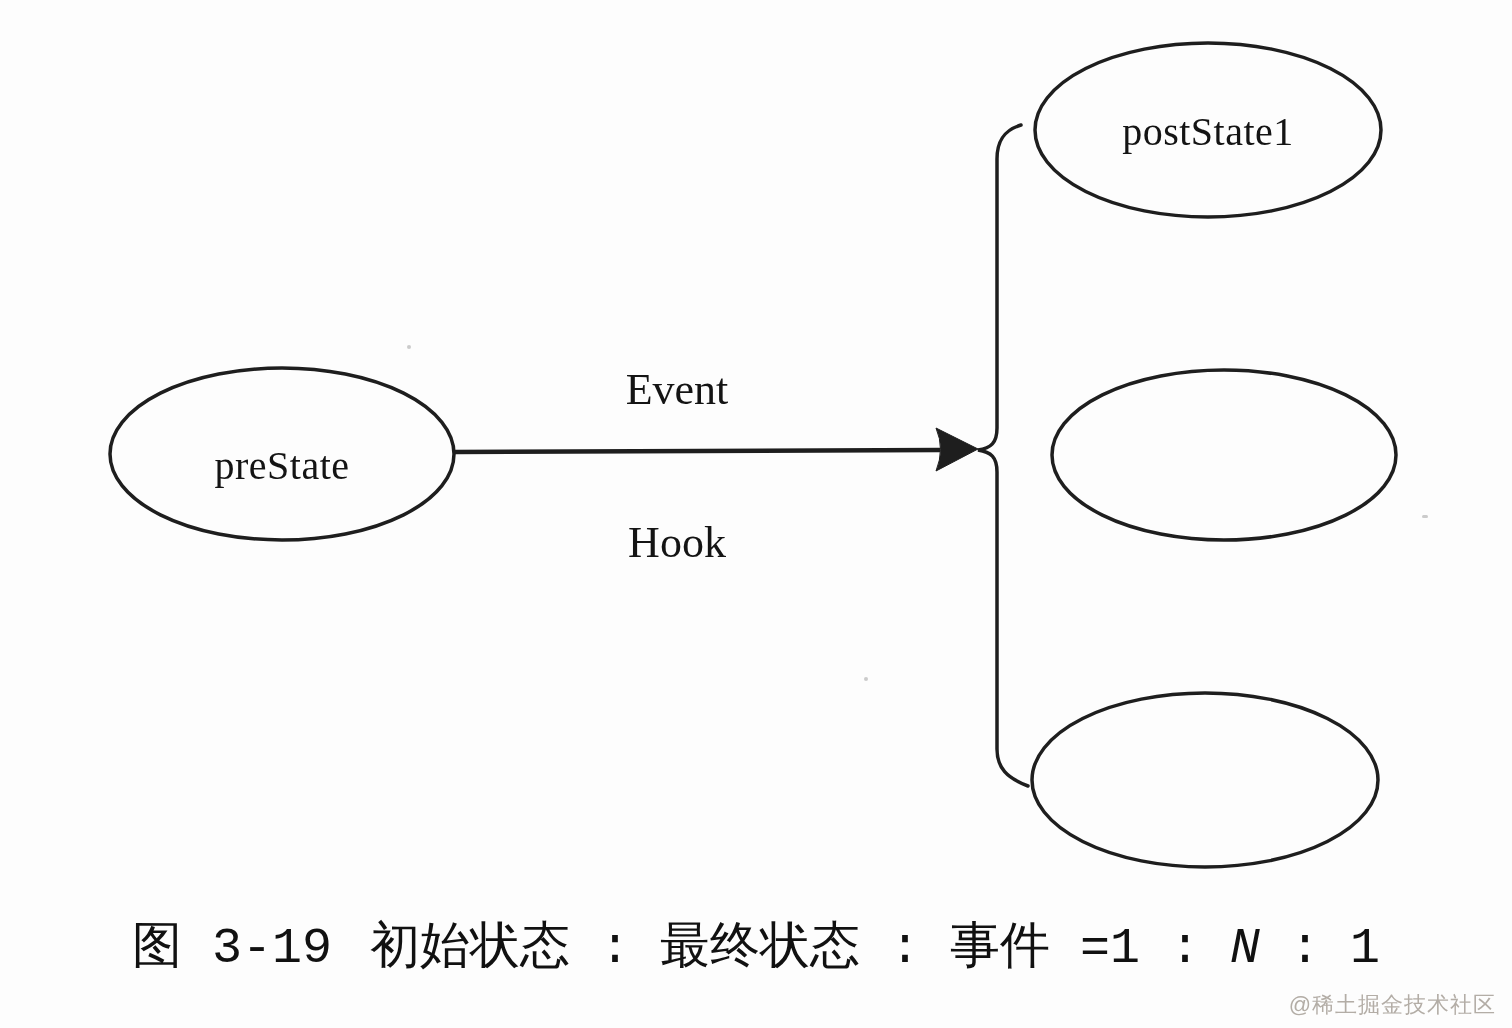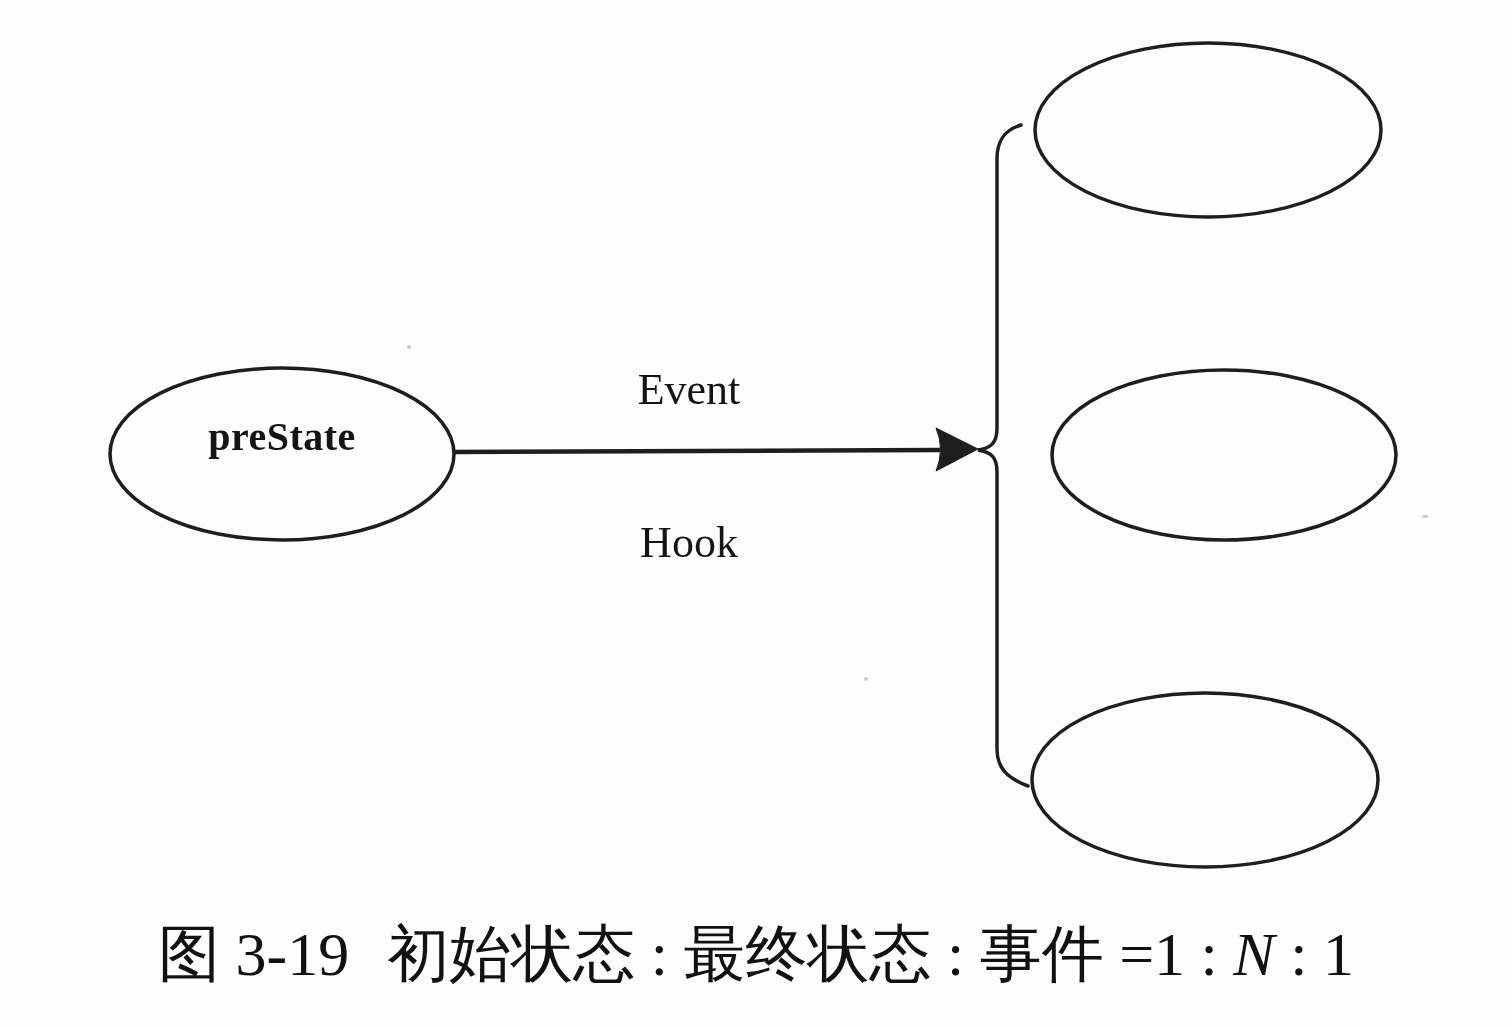--- a/index.html
+++ b/index.html
@@ -28,31 +28,31 @@
     letter-spacing: 0.5px;
     white-space: nowrap;
     color: #141414;
   }
   .edge-label {
     position: absolute;
     transform: translate(-50%, -50%);
     font-size: 44px;
     white-space: nowrap;
     color: #141414;
-    margin-left: 12px;
   }
   .caption {
     position: absolute;
     left: 0;
     top: 912px;
     width: 100%;
     text-align: center;
-    font-size: 62px;
+    font-size: 50px;
     white-space: nowrap;
     color: #111111;
+    font-family: Liberation Mono, monospace;
   }
   .caption .fig-no {
     margin-right: 38px;
   }
   .caption .var-n {
     font-style: italic;
   }
   .watermark {
     position: absolute;
     right: 16px;
@@ -91,31 +91,33 @@
 
     <path d="M 1021 125
              C 1004 130 997 141 997 159
              L 997 428
              C 997 443 991 448 978 450
              C 991 452 997 457 997 472
              L 997 749
              C 997 768 1007 778 1028 786" fill="none" stroke="#1e1e1e" stroke-width="3.5" stroke-linecap="round"></path>
   </svg>
 
-  <div class="node-label" style="left:282px; top:436px;font-weight:bold;">preState</div>
+  <div class="node-label" style="left:282px; top:465px;">preState</div>
 
+  <div class="node-label" style="left:1208px; top:131px;">postState1</div>
 
 
 
   <div class="edge-label" style="left:677px; top:389px;">Event</div>
 
   <div class="edge-label" style="left:677px; top:542px;font-family:Liberation Serif, serif;">Hook</div>
 
   <div class="caption">
     <span class="fig-no">图 3-19</span><span>初始状态 : 最终状态 : 事件 =1 : </span><span class="var-n">N</span><span> : 1</span>
   </div>
 
+  <div class="watermark">@稀土掘金技术社区</div>
 
   <div class="speck" style="left:407px; top:345px; width:4px; height:4px;"></div>
   <div class="speck" style="left:864px; top:677px; width:4px; height:4px;"></div>
   <div class="speck" style="left:1422px; top:515px; width:6px; height:3px; border-radius:2px;"></div>
 
 </div>
 
 </body></html>

